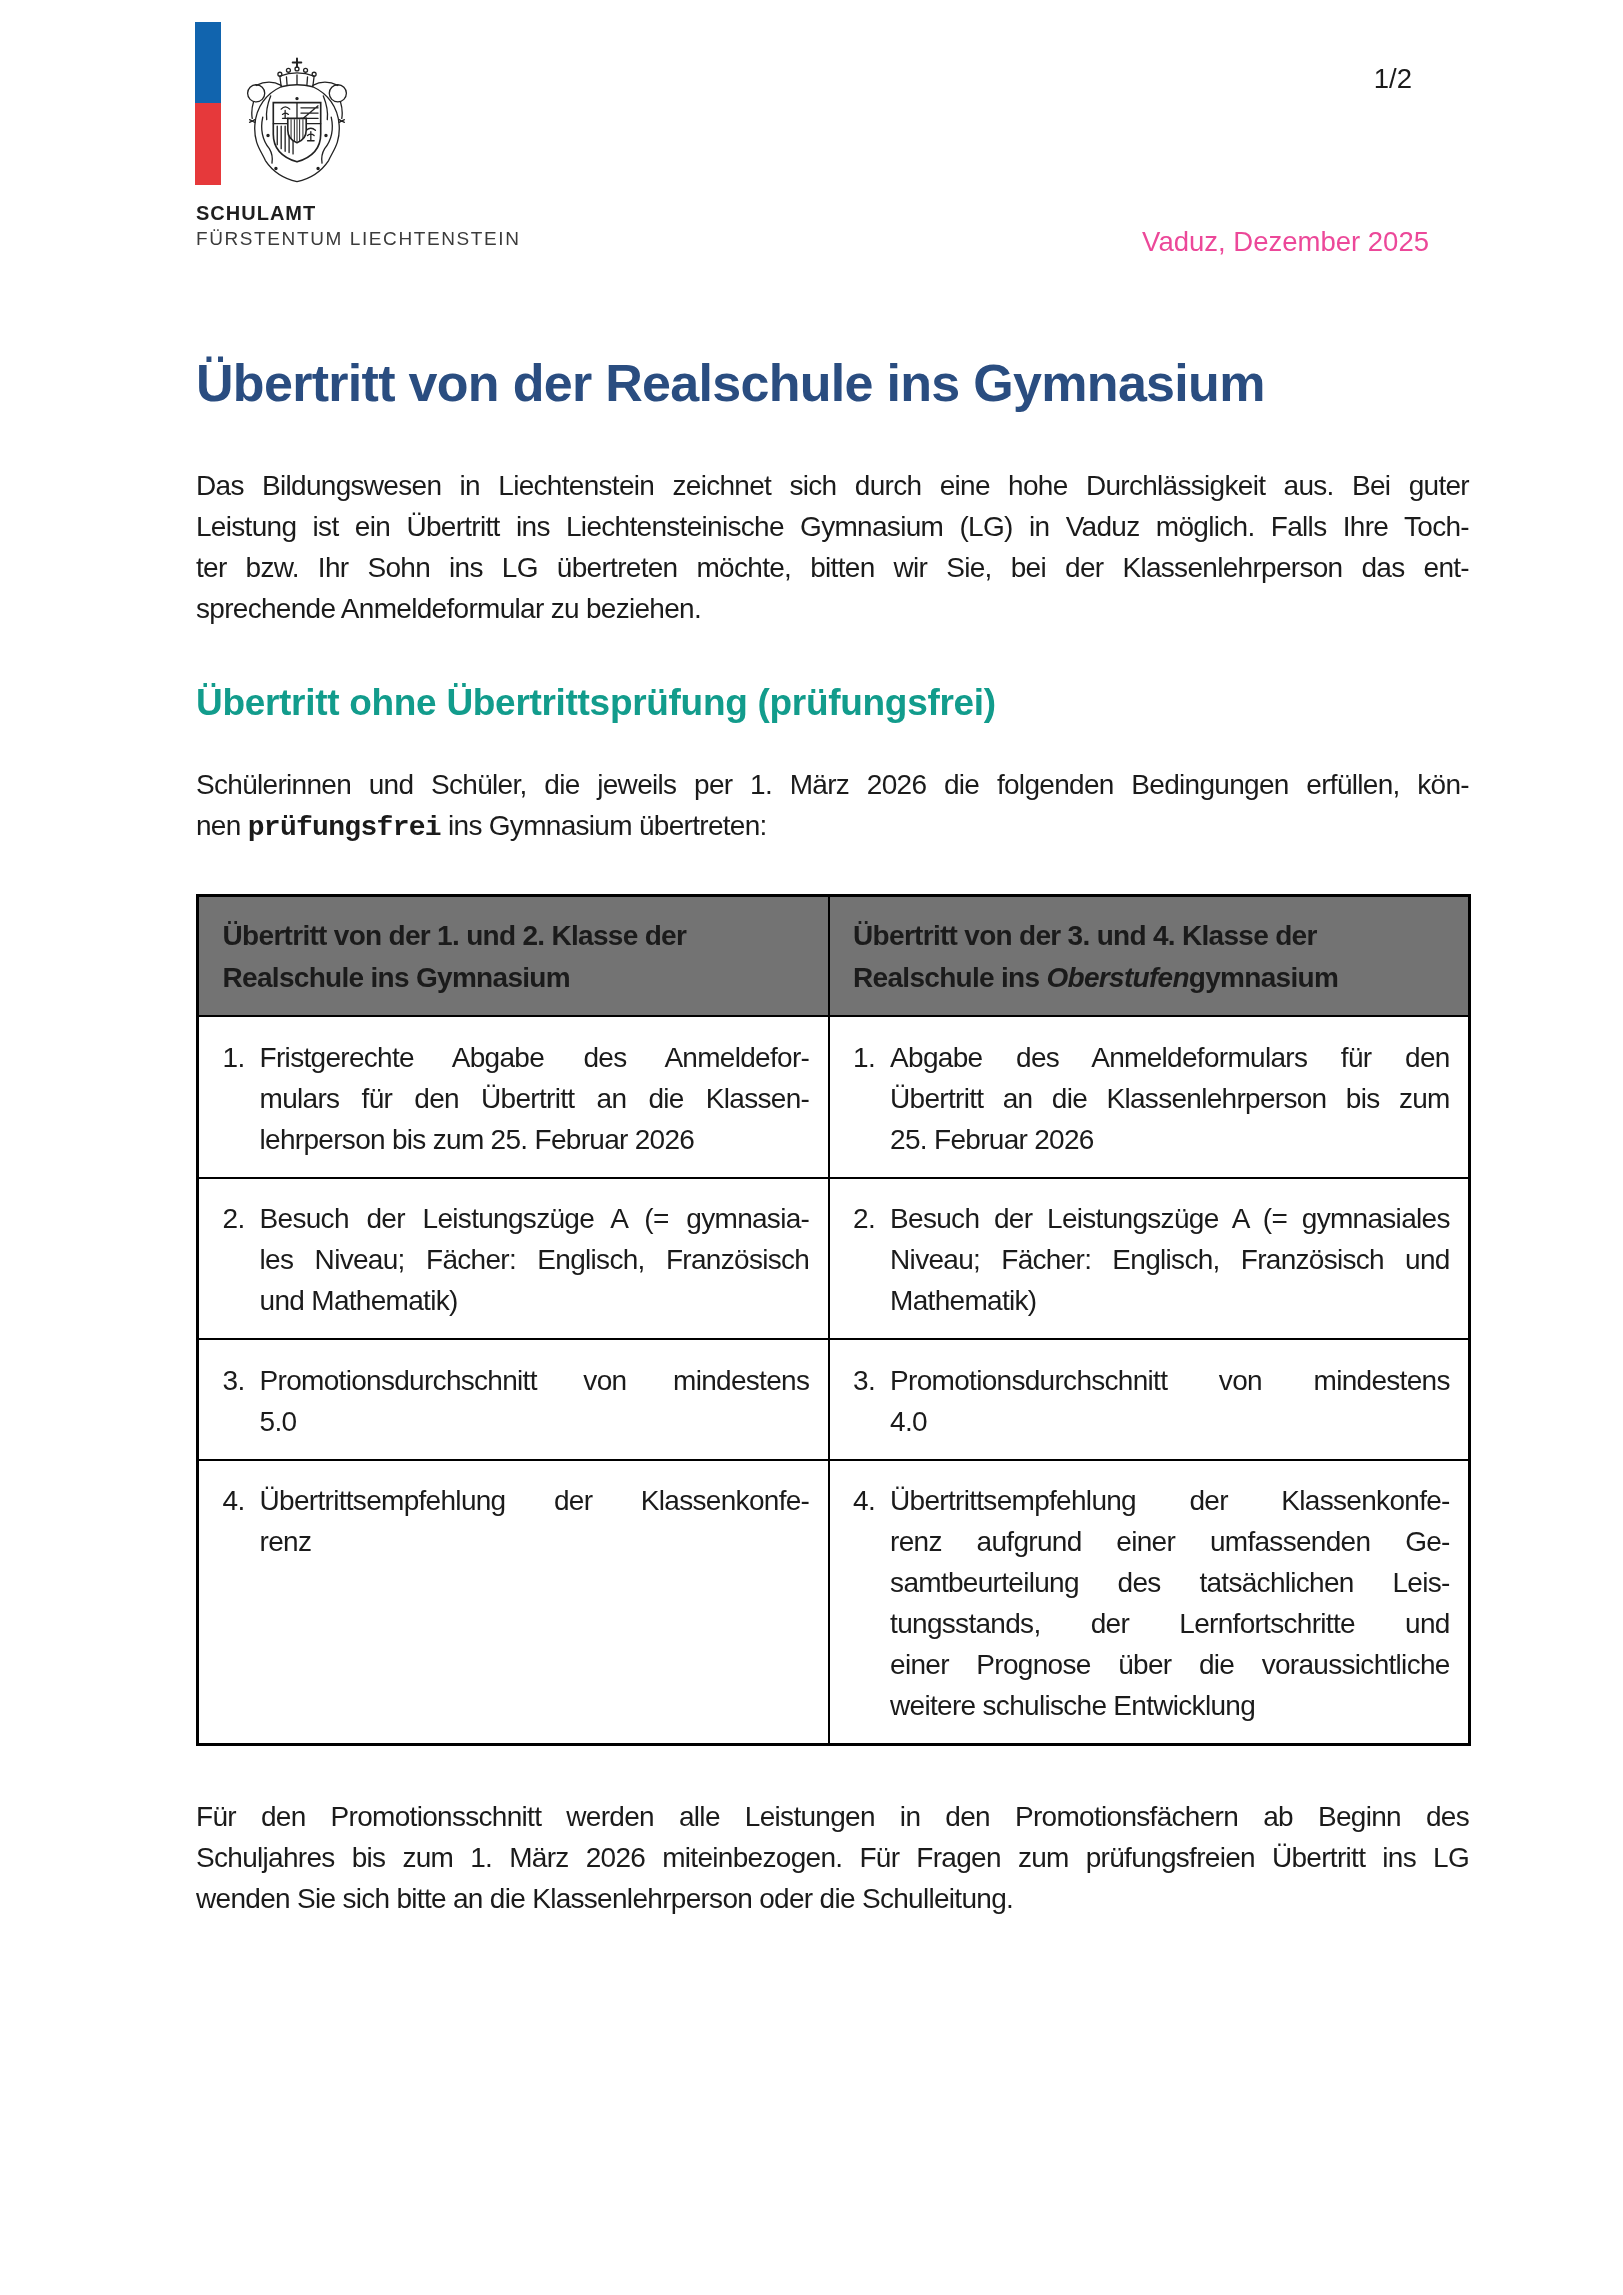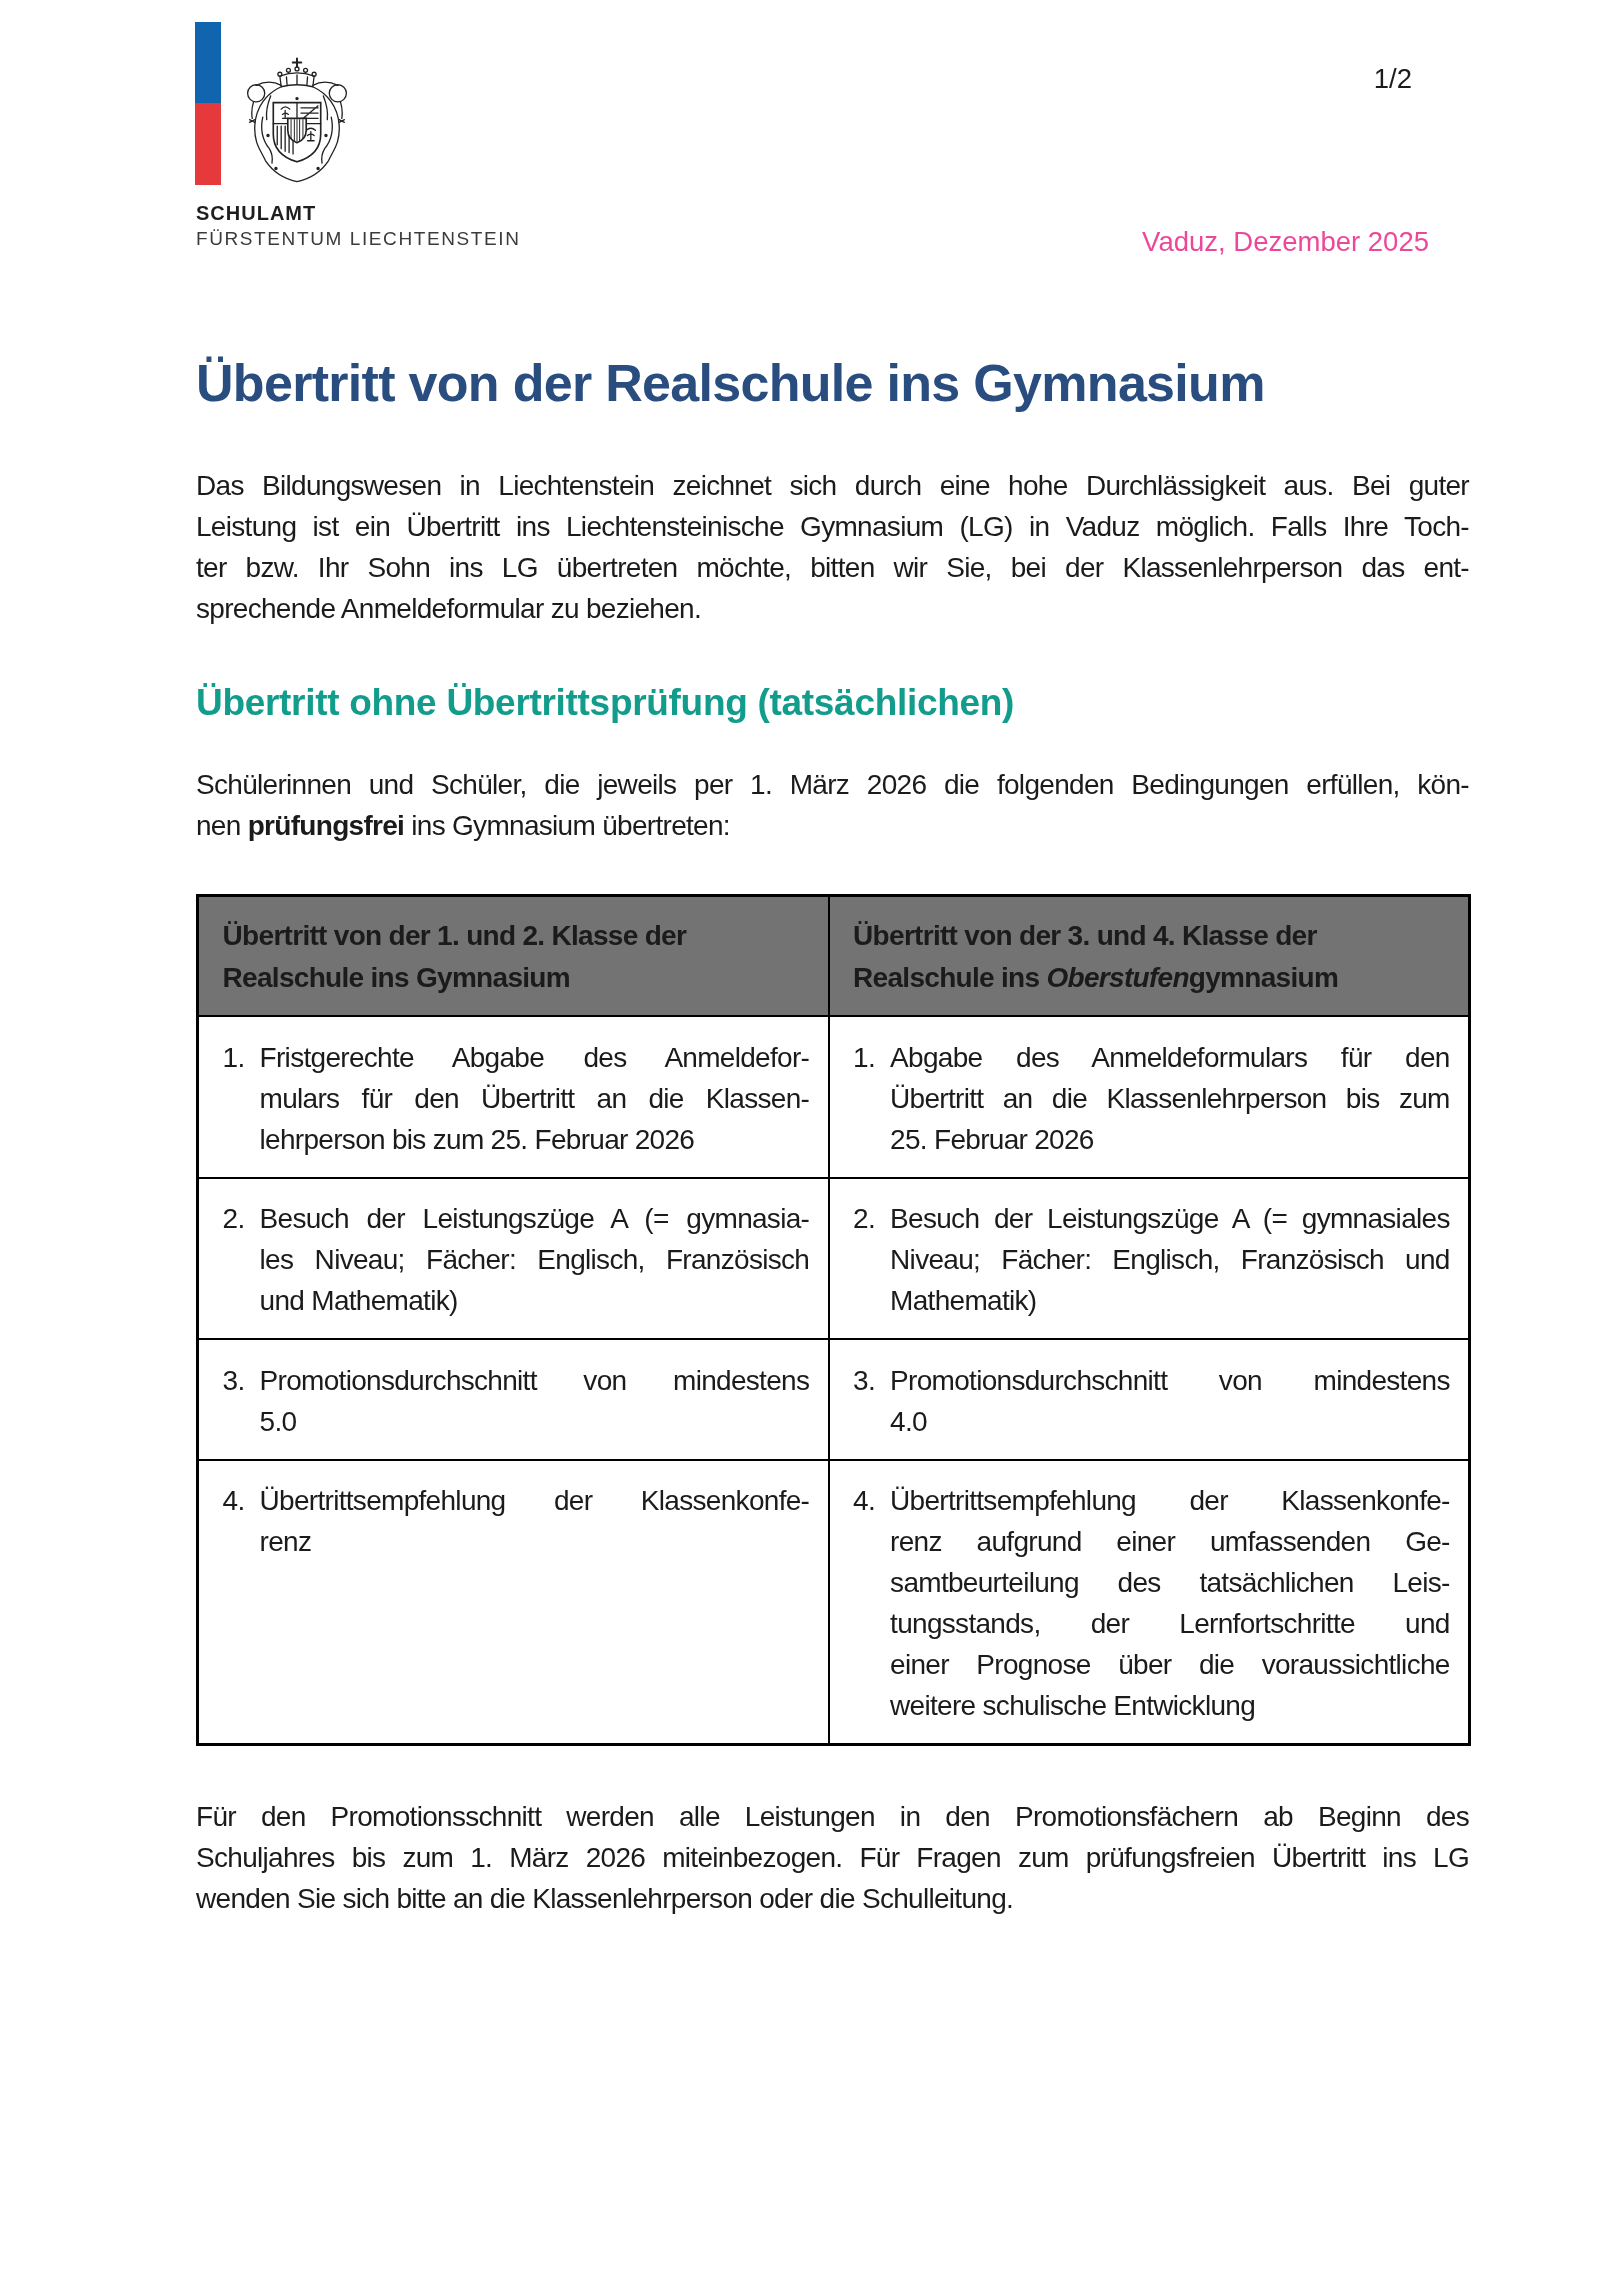--- a/index.html
+++ b/index.html
@@ -46,21 +46,21 @@
   
   .para {
     position:absolute; left:196px; width:1273px;
     font-size:28px; line-height:41px; letter-spacing:-0.7px; color:#1b1b1b;
   }
   .para-intro   { top:465px; }
   .para-section { top:764px; }
   .para-closing { top:1796px; }
   .ln { line-height:41px; }
   .j  { text-align:justify; text-align-last:justify; }
-  .b  { font-weight:bold; }
+  .b  { font-weight:bold;font-family:Liberation Mono, monospace; }
   
   .cond-table {
     position:absolute; left:196px; top:894px; width:1273px;
     border-collapse:collapse; table-layout:fixed;
     font-size:28px; letter-spacing:-0.7px; color:#1b1b1b;
     border:3.3px solid #000;
   }
   .cond-table th, .cond-table td {
     border:2px solid #000; vertical-align:top;
   }
@@ -135,21 +135,21 @@
 
   <h1 class="doc-title" style="margin:0">Übertritt von der Realschule ins Gymnasium</h1>
 
   <div class="para para-intro">
     <div class="ln j">Das Bildungswesen in Liechtenstein zeichnet sich durch eine hohe Durchlässigkeit aus. Bei guter</div>
     <div class="ln j">Leistung ist ein Übertritt ins Liechtensteinische Gymnasium (LG) in Vaduz möglich. Falls Ihre Toch-</div>
     <div class="ln j">ter bzw. Ihr Sohn ins LG übertreten möchte, bitten wir Sie, bei der Klassenlehrperson das ent-</div>
     <div class="ln">sprechende Anmeldeformular zu beziehen.</div>
   </div>
 
-  <h2 class="section-heading" style="margin:0">Übertritt ohne Übertrittsprüfung (tatsächlichen)</h2>
+  <h2 class="section-heading" style="margin:0">Übertritt ohne Übertrittsprüfung (prüfungsfrei)</h2>
 
   <div class="para para-section">
     <div class="ln j">Schülerinnen und Schüler, die jeweils per 1. März 2026 die folgenden Bedingungen erfüllen, kön-</div>
     <div class="ln"><span>nen </span><span class="b">prüfungsfrei</span><span> ins Gymnasium übertreten:</span></div>
   </div>
 
   <table class="cond-table">
     <colgroup>
         <col class="col-left">
         <col class="col-right">

